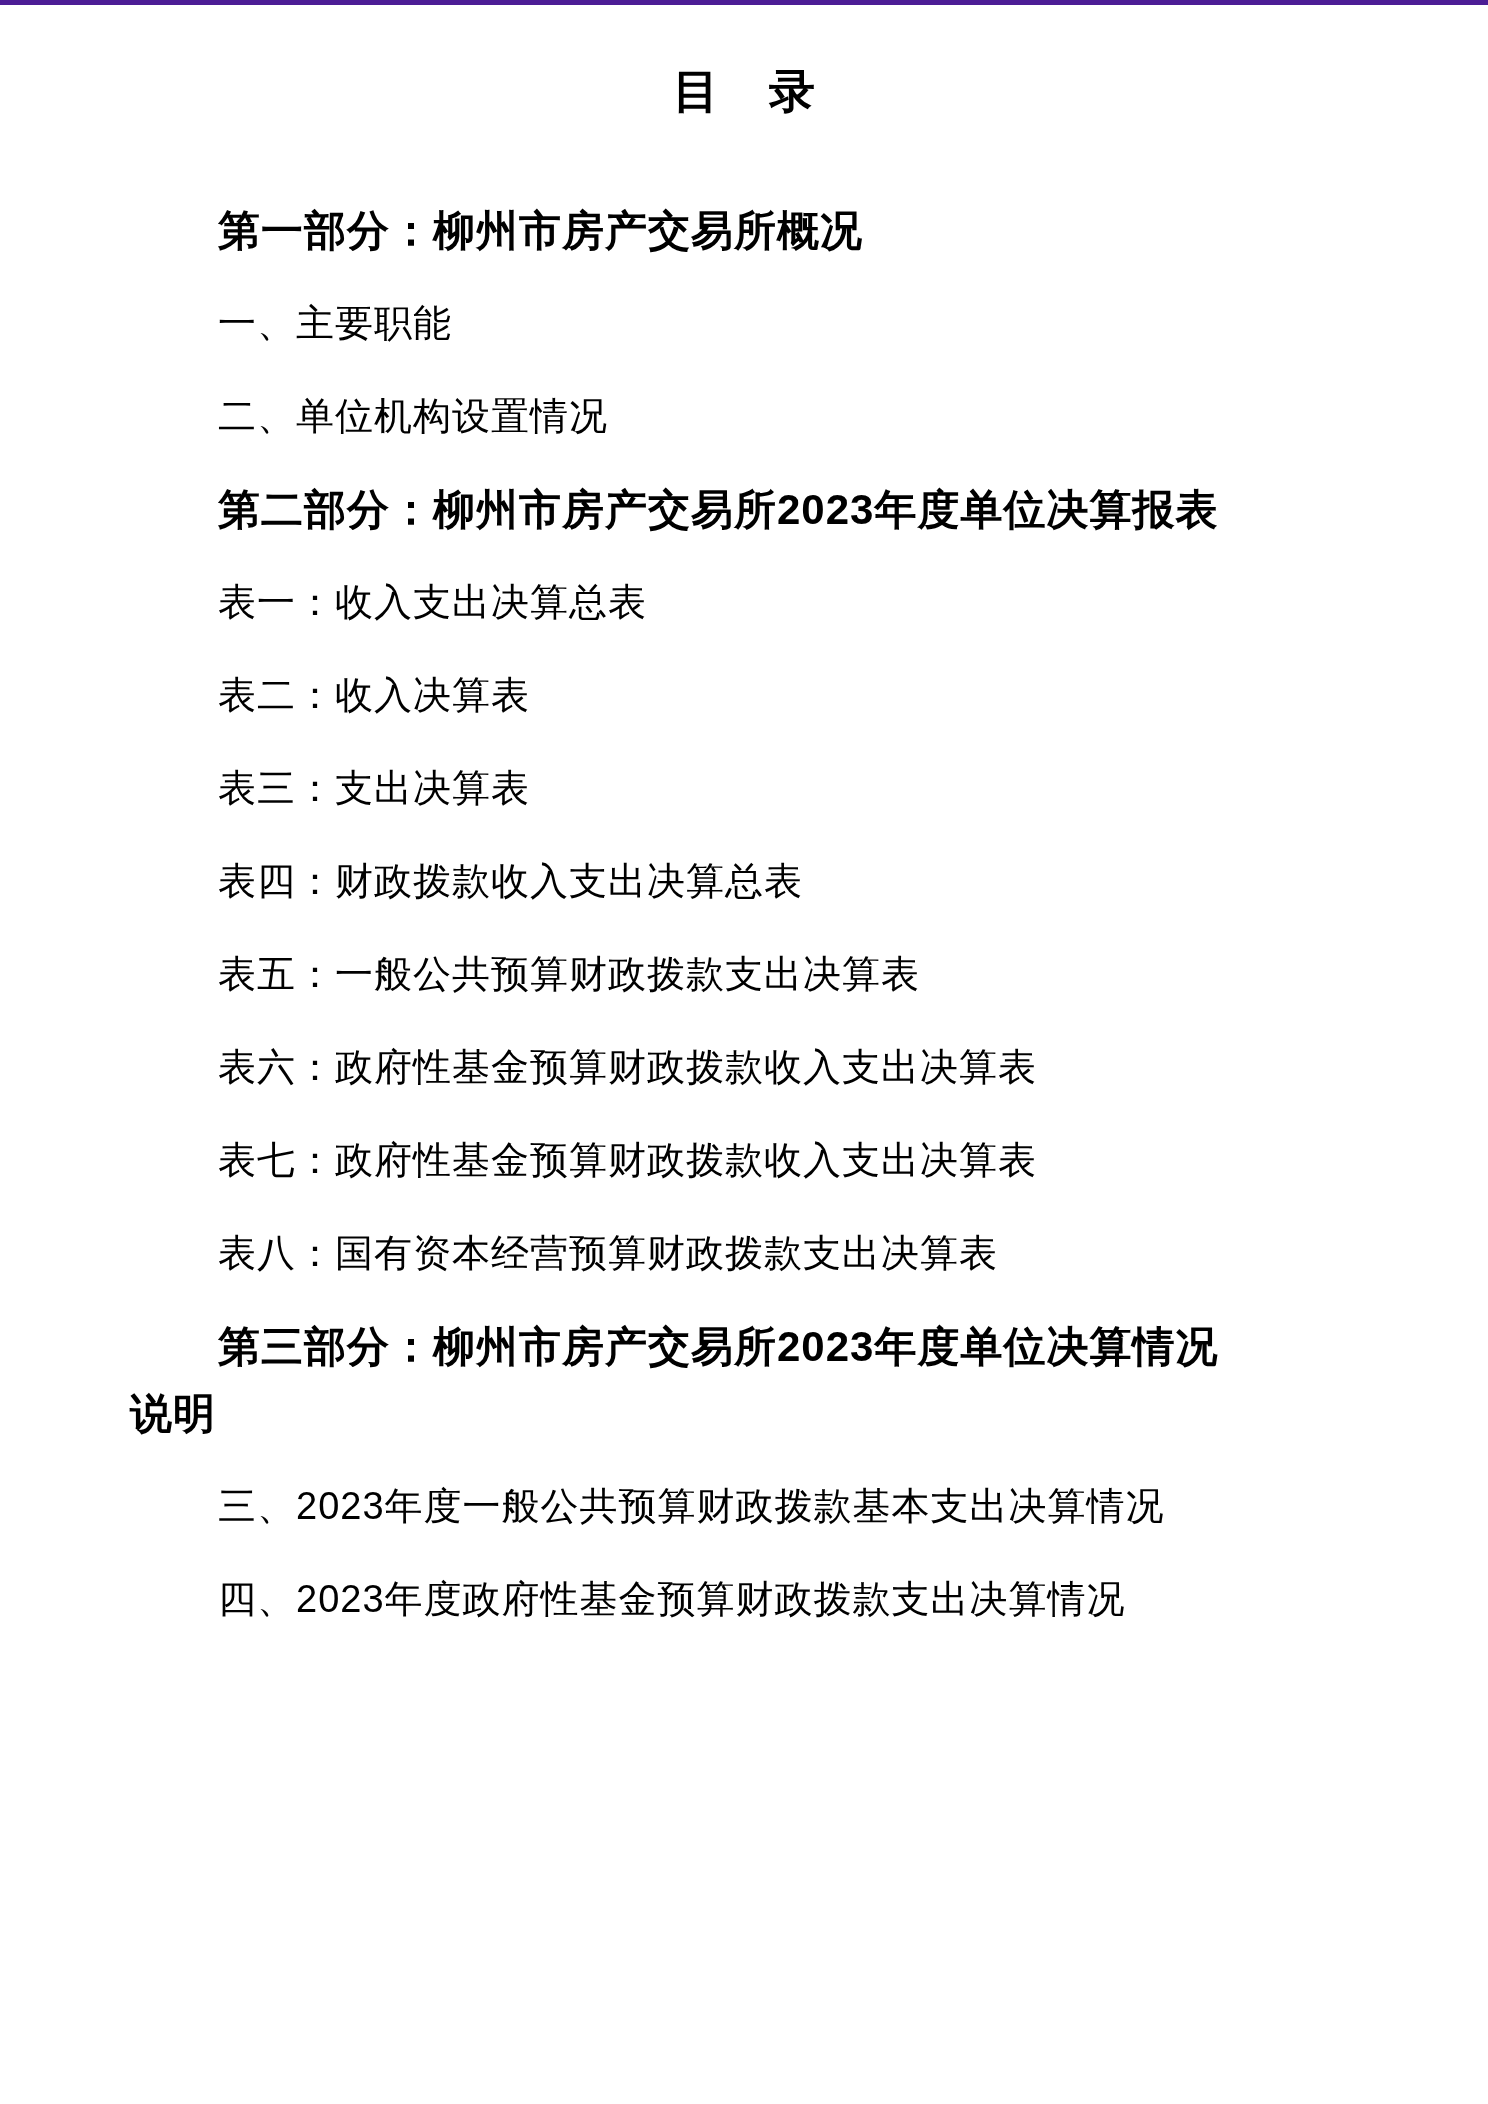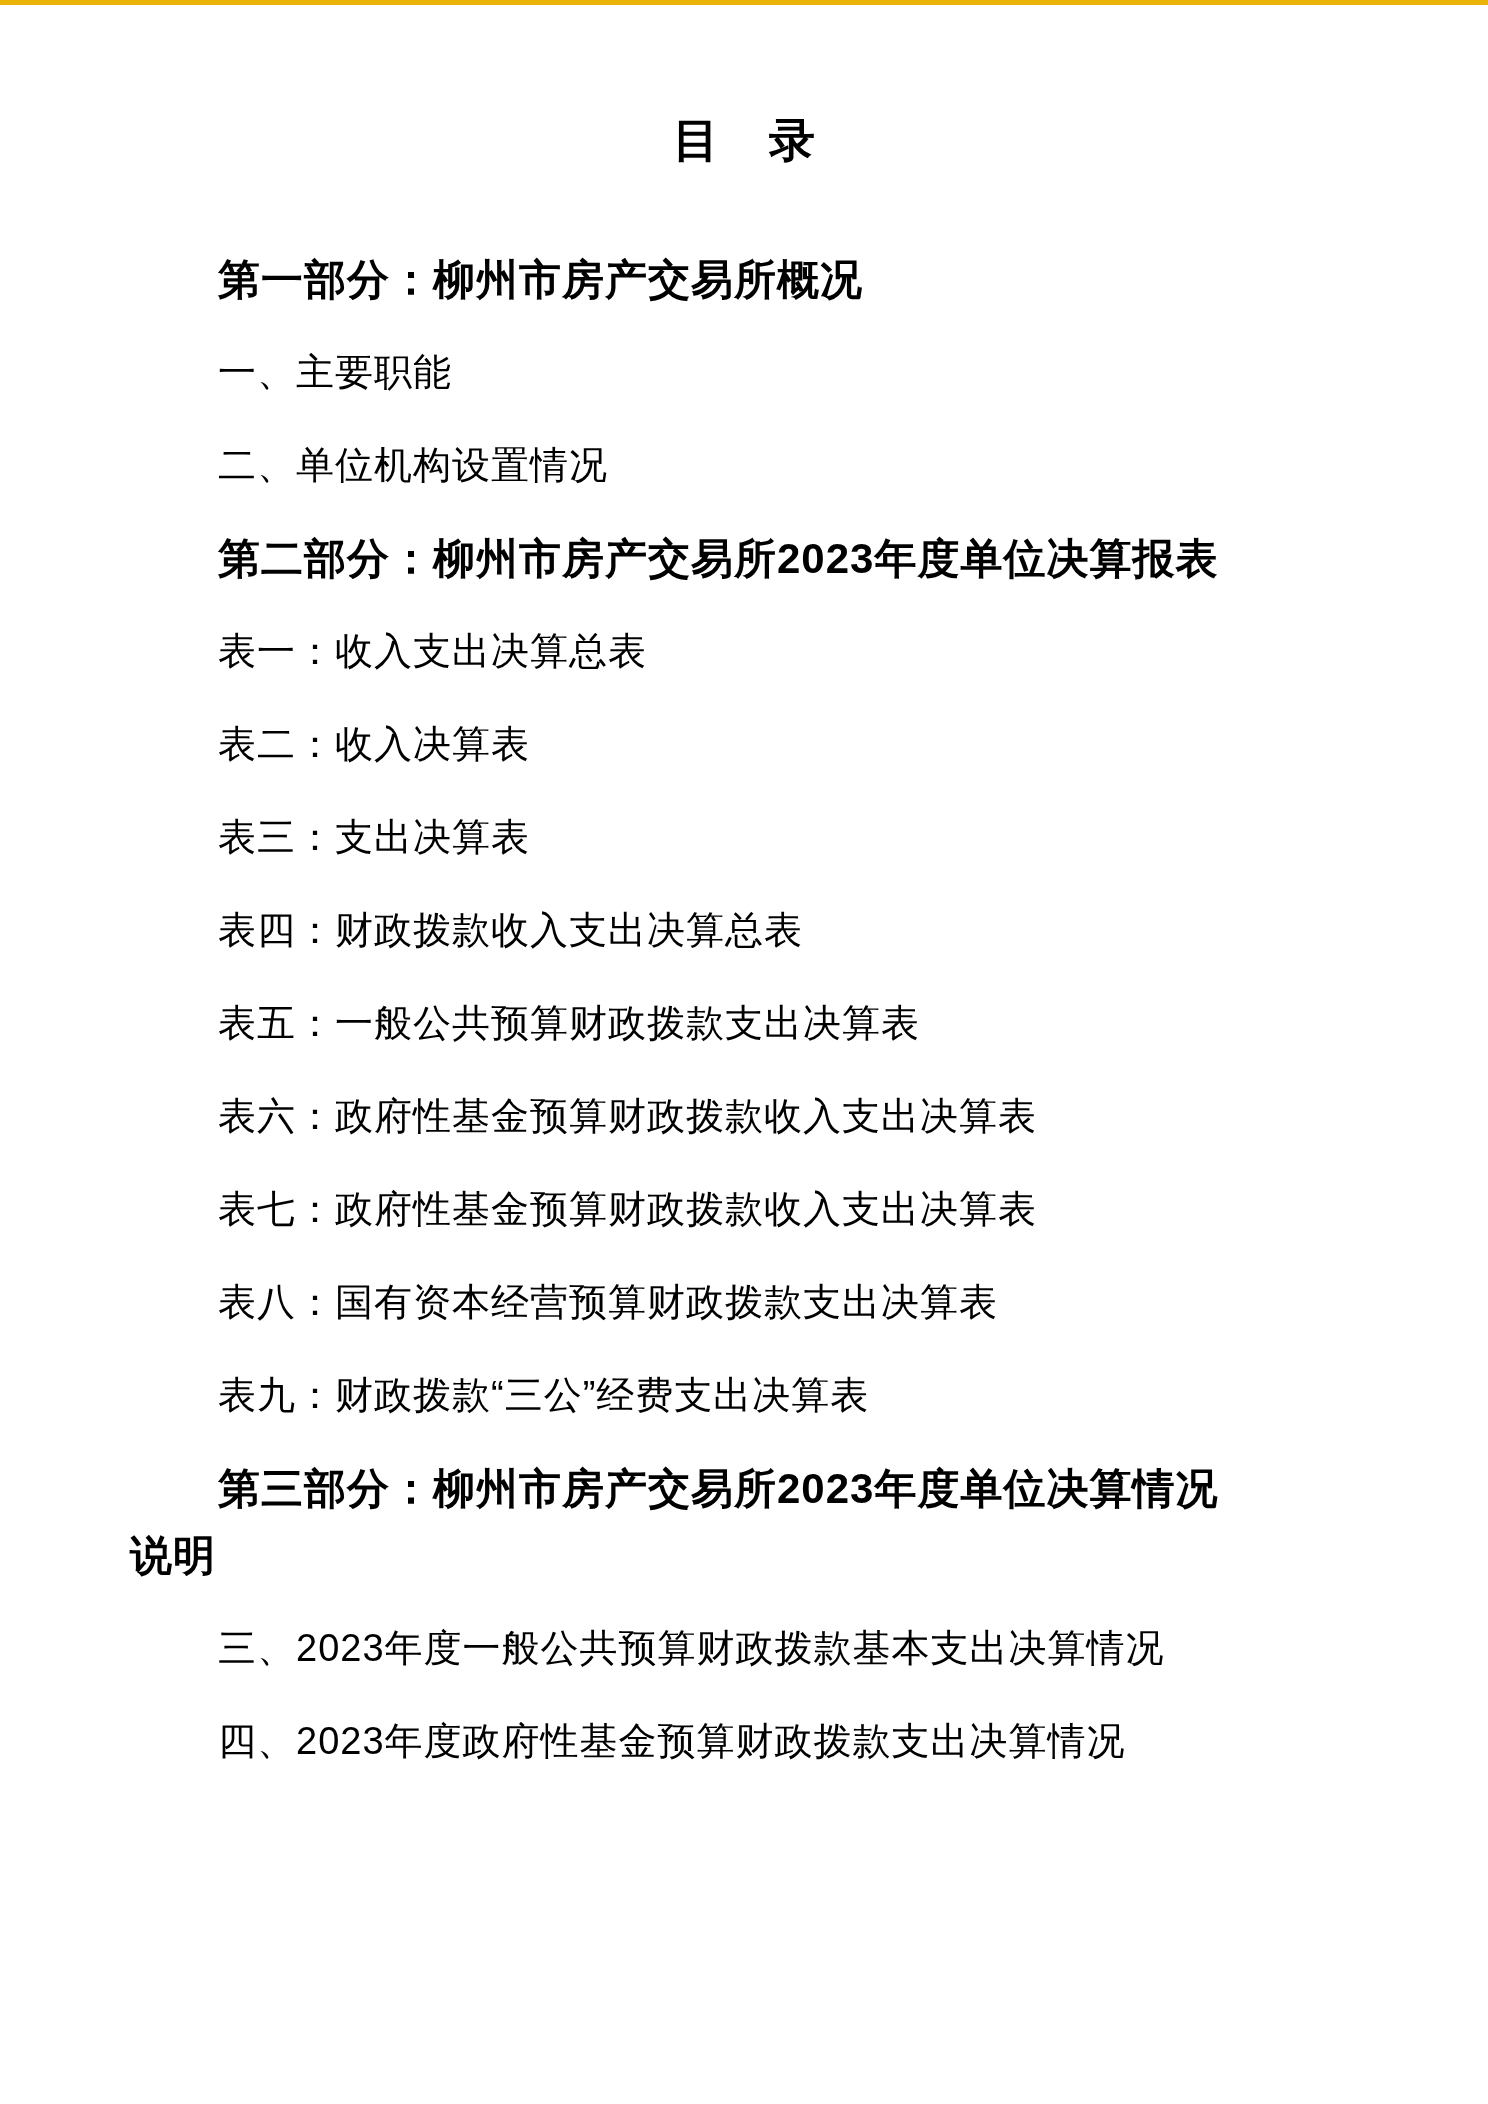--- a/index.html
+++ b/index.html
@@ -6,23 +6,23 @@
     margin: 0;
     padding: 0;
     background: #888;
   }
   .page {
     position: relative;
     width: 1488px;
     height: 2104px;
     margin: 0 auto;
     background: #ffffff;
-    border-top: 5px solid #eab308;
+    border-top: 5px solid #4c1d95;
     box-sizing: border-box;
-    padding: 108px 128px 0 130px;
+    padding: 59px 128px 0 130px;
     overflow: hidden;
     font-family: "Liberation Sans", sans-serif;
     color: #000000;
   }
   .doc-title {
     font-family: "Liberation Serif", serif;
     font-size: 46px;
     font-weight: bold;
     text-align: center;
     line-height: 1.2;
@@ -74,21 +74,20 @@
     <p>表四：财政拨款收入支出决算总表</p>
 
     <p>表五：一般公共预算财政拨款支出决算表</p>
 
     <p>表六：政府性基金预算财政拨款收入支出决算表</p>
 
     <p>表七：政府性基金预算财政拨款收入支出决算表</p>
 
     <p>表八：国有资本经营预算财政拨款支出决算表</p>
 
-    <p>表九：财政拨款“三公”经费支出决算表</p>
 
     <p class="part-heading wrap-heading">第三部分：柳州市房产交易所2023年度单位决算情况说明</p>
 
 
 
     <p>三、2023年度一般公共预算财政拨款基本支出决算情况</p>
 
     <p>四、2023年度政府性基金预算财政拨款支出决算情况</p>
 
   </div>

